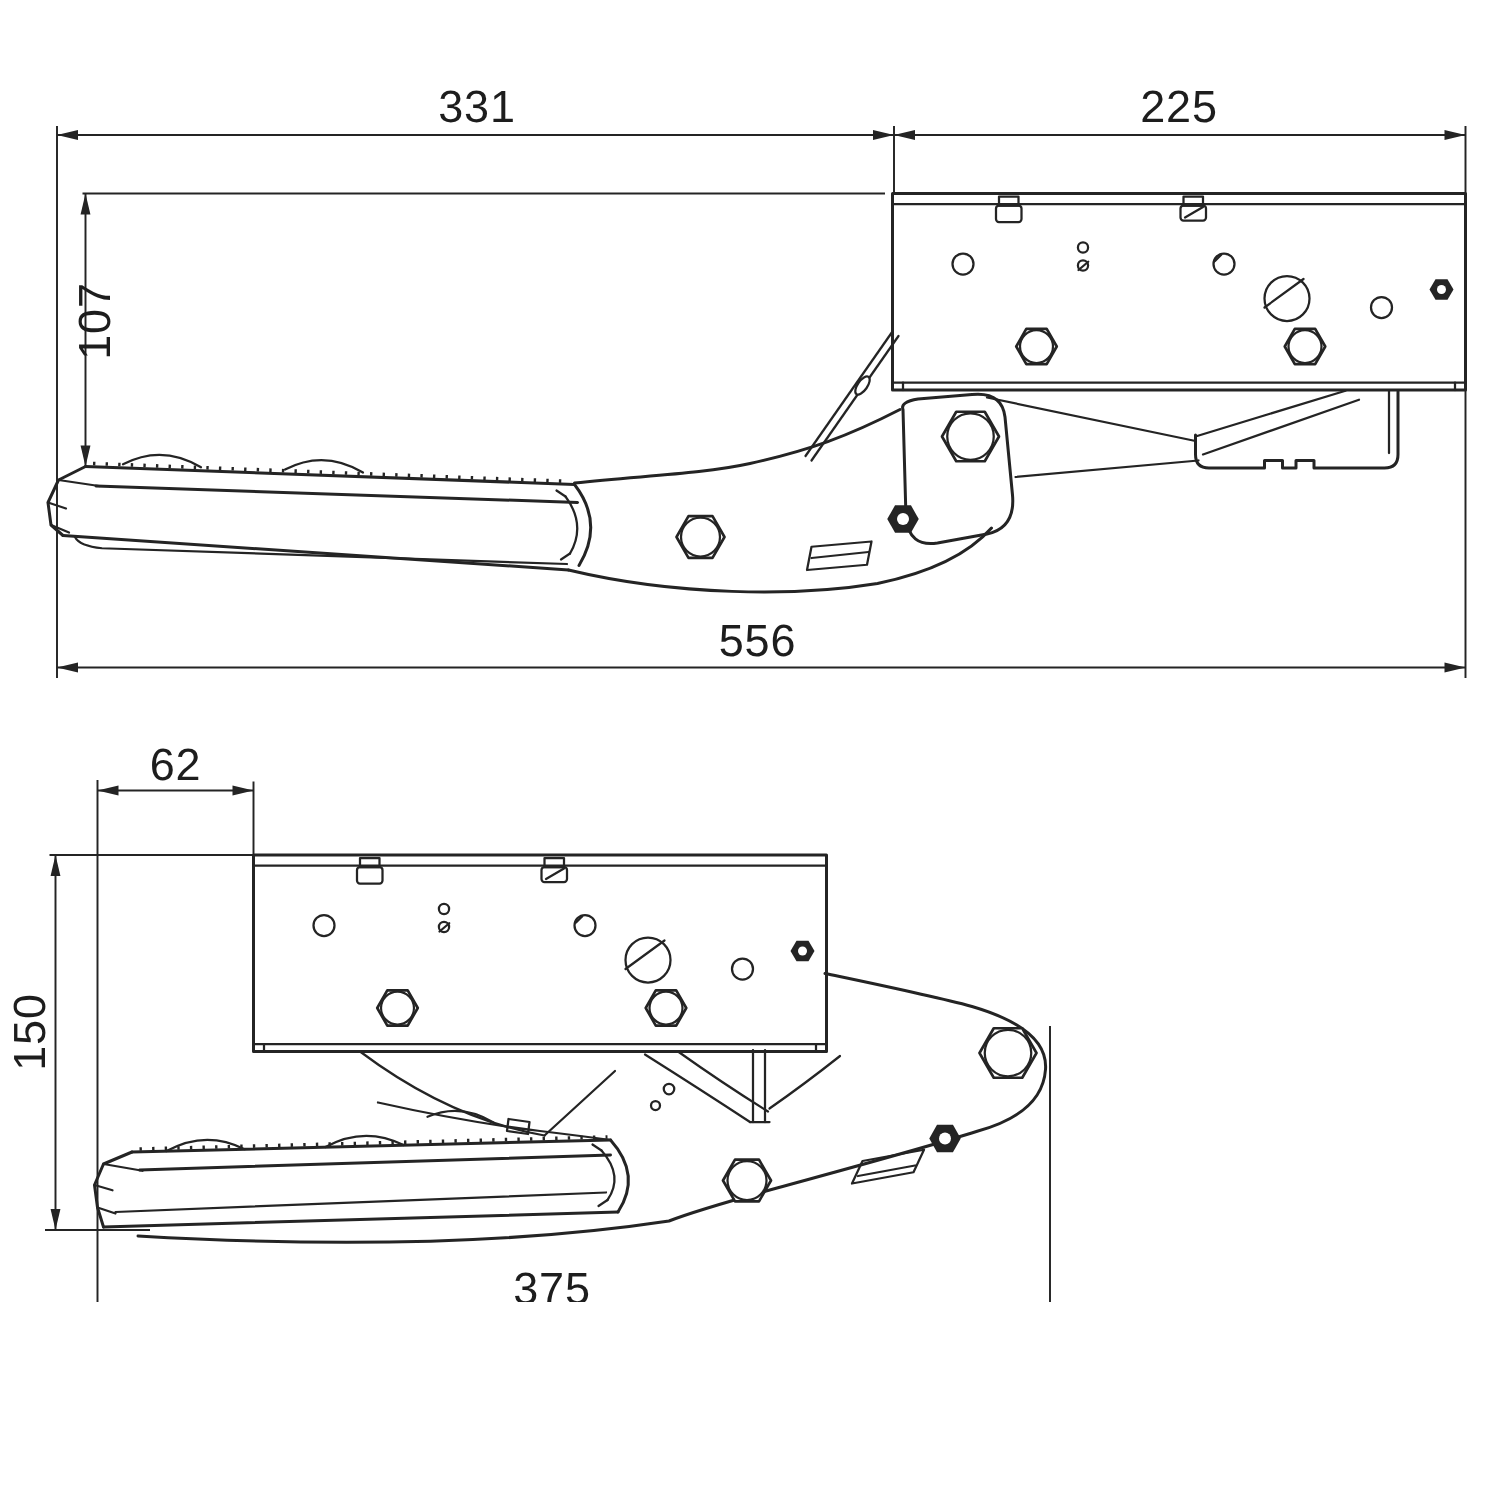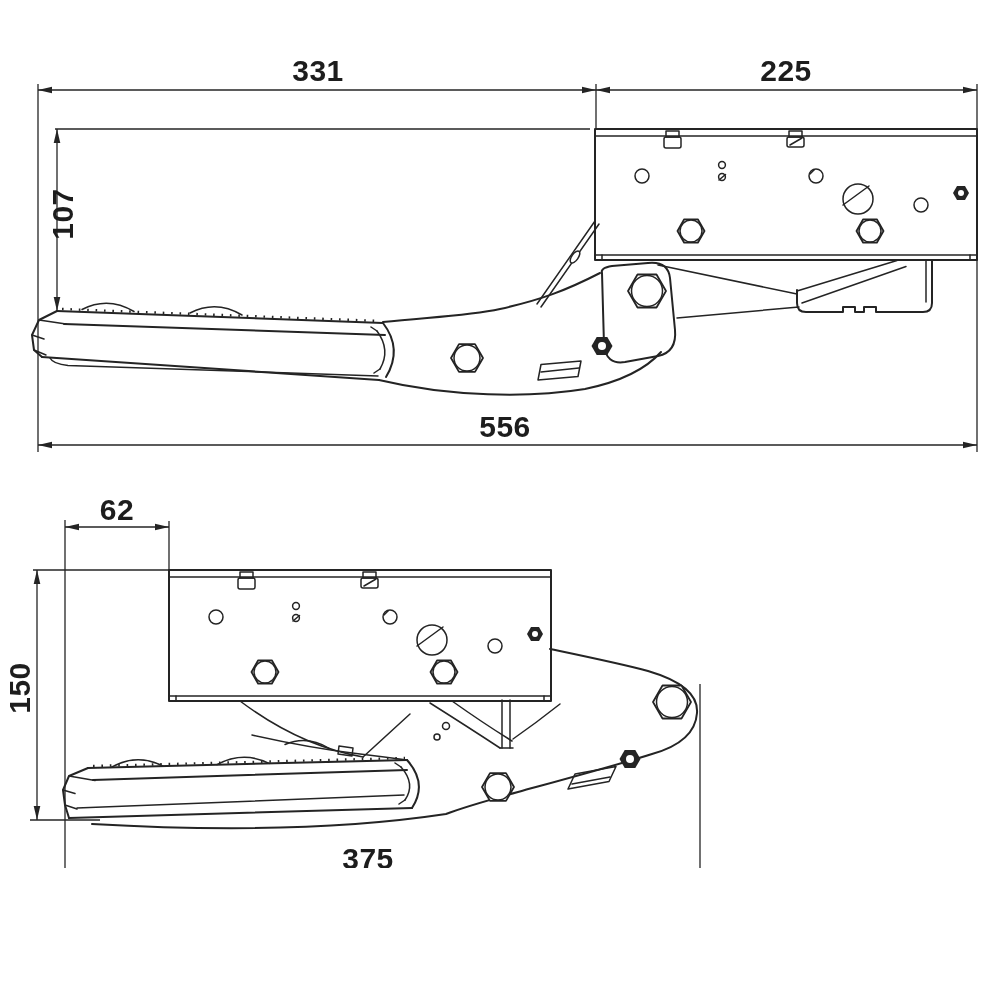--- a/index.html
+++ b/index.html
@@ -1,16 +1,16 @@
 <!DOCTYPE html>
 <html><head>
 <meta charset="utf-8">
 <style>
   html,body{margin:0;padding:0;background:#fff;}
-  .page{width:1000px;height:868px;position:relative;background:#fff;font-weight:bold;}
+  .page{width:1000px;height:868px;position:relative;background:#fff;}
   svg{display:block;}
   
   .ol{fill:none;stroke:#242424;stroke-width:2;stroke-linecap:round;stroke-linejoin:round;}
   .tl{fill:none;stroke:#242424;stroke-width:1.5;stroke-linecap:round;stroke-linejoin:round;}
   
   .dm{fill:none;stroke:#242424;stroke-width:1.3;}
   .ar{fill:#242424;stroke:none;}
   .hx{fill:#ffffff;stroke:#242424;stroke-width:1.8;stroke-linejoin:round;}
   .bk{fill:#242424;stroke:none;}
   .wc{fill:#ffffff;stroke:none;}

